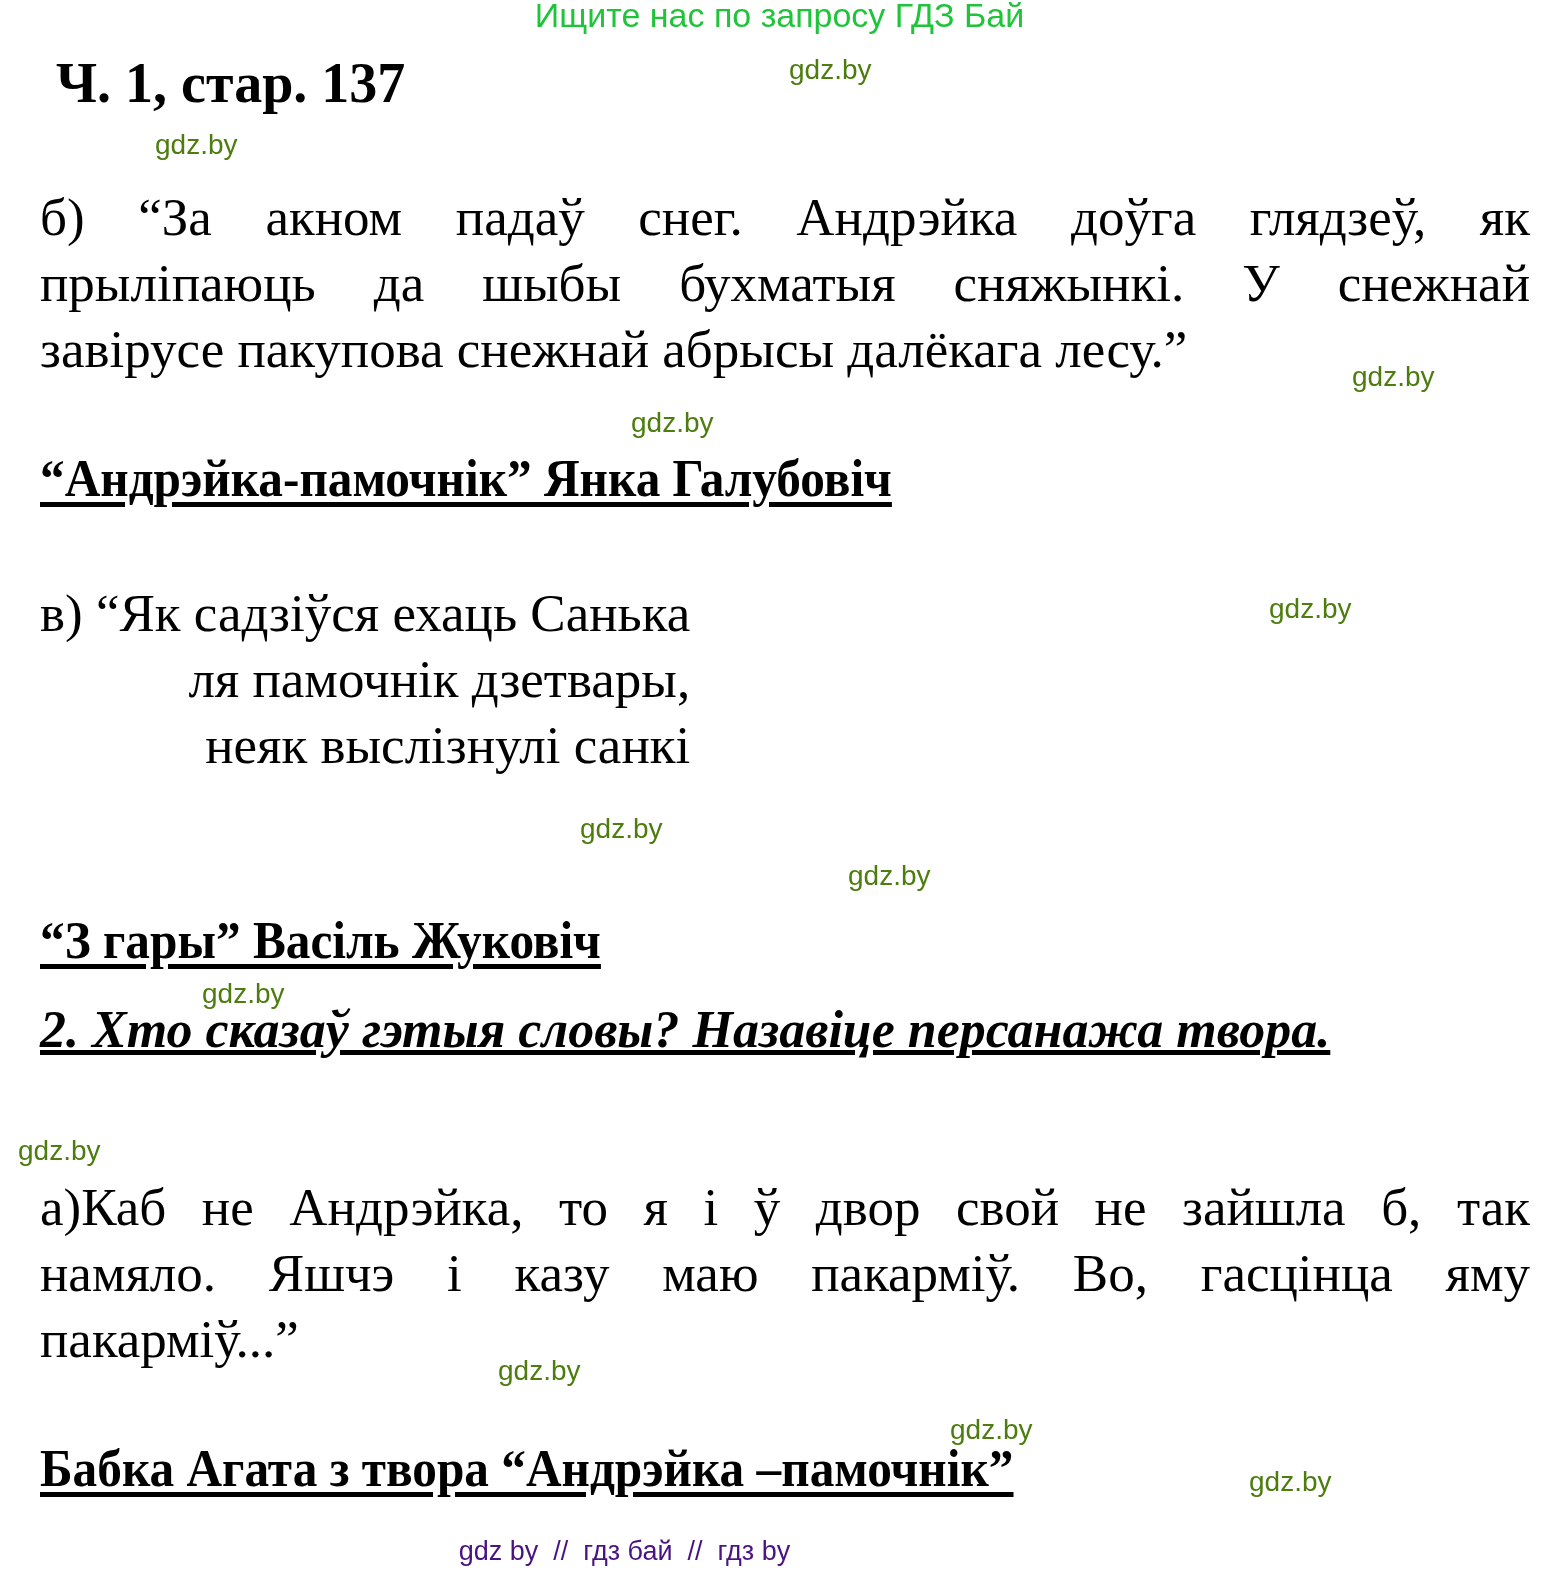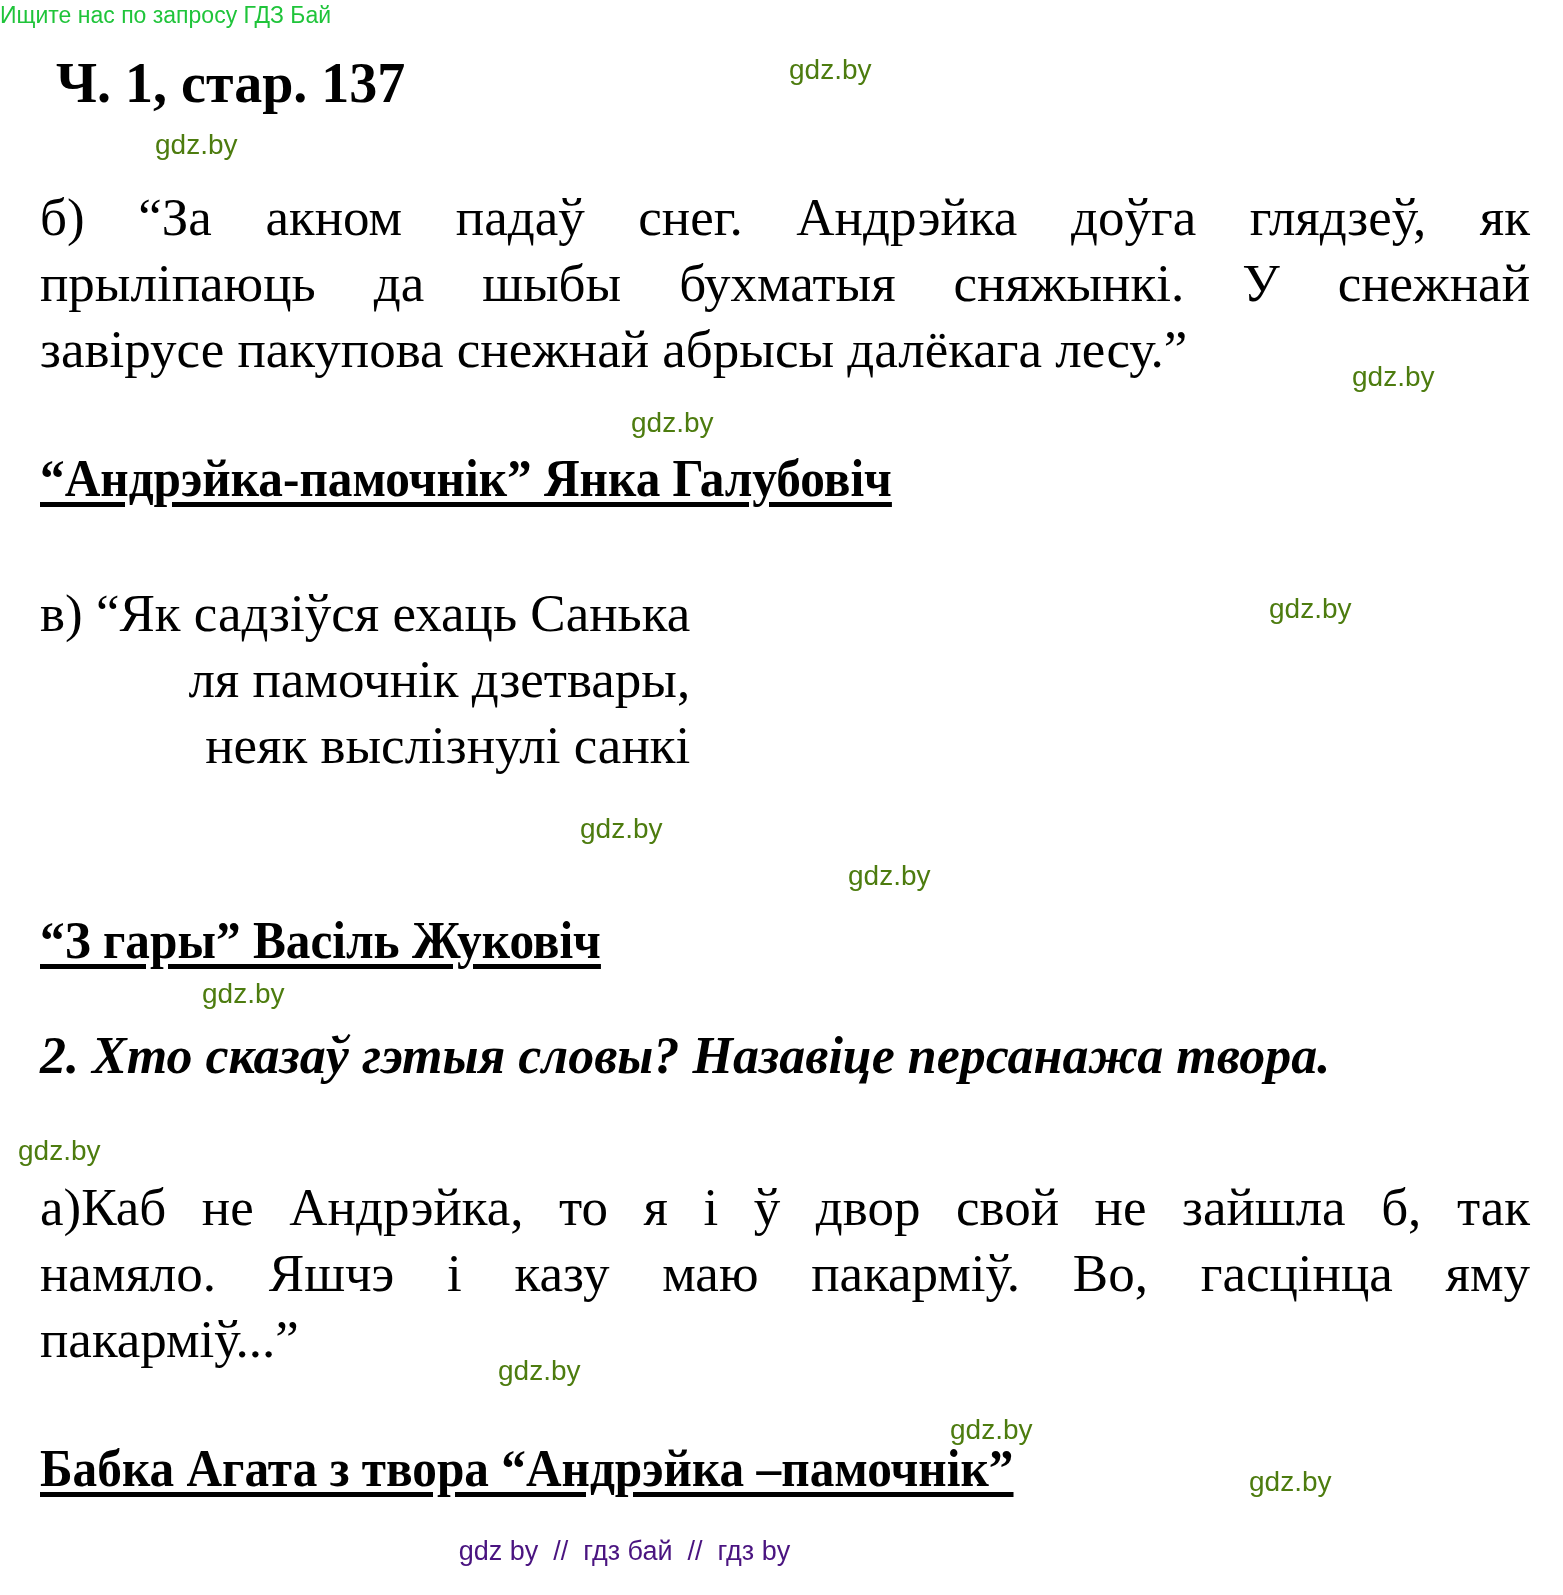--- a/index.html
+++ b/index.html
@@ -11,22 +11,23 @@
       width: 1563px;
       height: 1595px;
       position: relative;
       overflow: hidden;
       color: #000;
       font-family: "Liberation Serif", serif;
     }
     .abs { position: absolute; }
     .top-banner {
       left: 0; width: 1559px; top: 0;
+      text-align: center;
       font-family: "Liberation Sans", sans-serif;
-      font-size: 23px;
+      font-size: 34px;
       color: #1fc43a;
       line-height: 30px;
     }
     .wm {
       font-family: "Liberation Sans", sans-serif;
       font-size: 28px;
       color: #4d7c0f;
       line-height: 32px;
       white-space: nowrap;
     }
@@ -120,21 +121,21 @@
 </div>
 <div class="abs answer" style="top:448px;">“Андрэйка-памочнік” Янка Галубовіч</div>
 
 <div class="abs poem" style="top:580px;">
   <span class="line">в) “Як садзіўся ехаць Санька</span>
   <span class="line">ля памочнік дзетвары,</span>
   <span class="line">неяк выслізнулі санкі</span>
 </div>
 <div class="abs answer" style="top:910px;">“З гары” Васіль Жуковіч</div>
 
-<div class="abs question" style="top:1026px;">2. Хто сказаў гэтыя словы? Назавіце персанажа твора.</div>
+<div class="abs question" style="top:1000px;text-decoration:underline;">2. Хто сказаў гэтыя словы? Назавіце персанажа твора.</div>
 
 <div class="abs para" style="top:1174px;">
   <span class="line">а)Каб не Андрэйка, то я і ў двор свой не зайшла б, так</span>
   <span class="line">намяло. Яшчэ і казу маю пакарміў. Во, гасцінца яму</span>
   <span class="line last">пакарміў...”</span>
 </div>
 <div class="abs answer" style="top:1438px;">Бабка Агата з твора “Андрэйка –памочнік”</div>
 
 <div class="abs footer">gdz by  //  гдз бай  //  гдз by</div>
 

